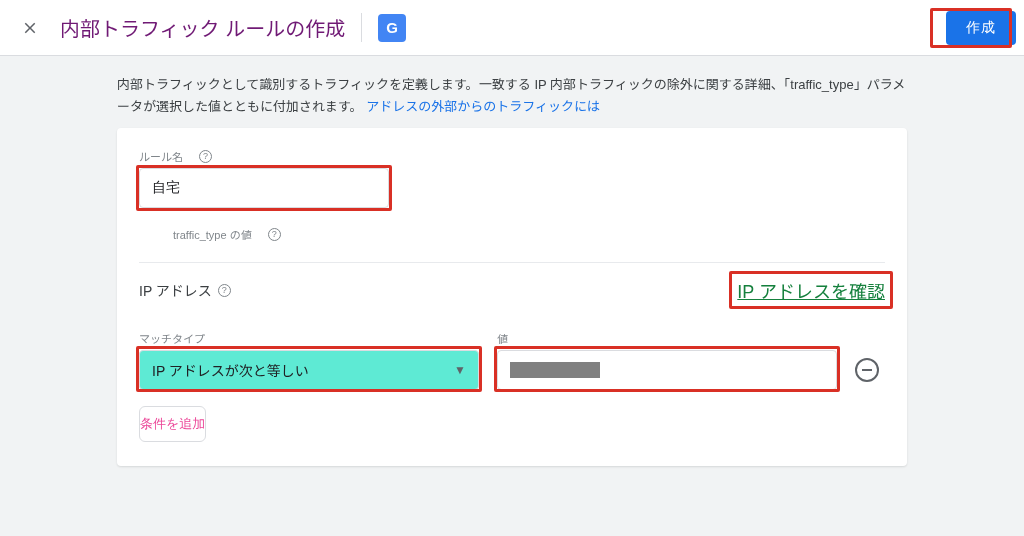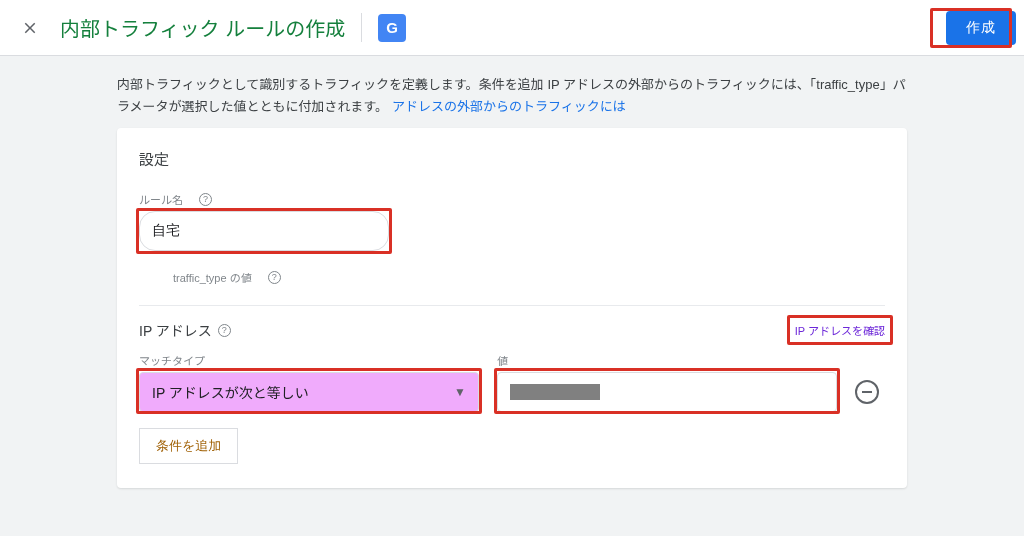--- a/index.html
+++ b/index.html
@@ -23,21 +23,21 @@
     .close-btn {
       width: 28px; height: 28px;
       display: flex; align-items: center; justify-content: center;
       cursor: pointer;
       color: #5f6368;
       margin-right: 16px;
     }
     .page-title {
       font-size: 20px;
       font-weight: 400;
-      color: #15803d;
+      color: #701a75;
       padding-right: 16px;
       border-right: 1px solid #dadce0;
     }
     .tag-block {
       display: flex;
       align-items: center;
       gap: 10px;
       padding-left: 16px;
     }
     .tag-icon {
@@ -110,21 +110,21 @@
       border: 1px solid #80868b;
       border-radius: 50%;
       display: inline-flex; align-items: center; justify-content: center;
       font-size: 9px;
       color: #80868b;
     }
     .text-input {
       width: 250px;
       height: 40px;
       border: 1px solid #dadce0;
-      border-radius: 16px;
+      border-radius: 4px;
       padding: 0 12px;
       font-size: 14px;
       color: #202124;
       outline: none;
       background: #fff;
     }
     .rule-name-wrap { position: relative; margin-bottom: 18px; display: inline-block;}
     .rule-name-hl {
       position: absolute;
       left: -3px; top: -3px;
@@ -132,33 +132,34 @@
       border: 3px solid #d93025;
       border-radius: 2px;
       pointer-events: none;
     }
     .traffic-type-wrap { margin-bottom: 18px; margin-left: 34px; }
     .divider { border-top: 1px solid #e8eaed; margin: 20px 0 14px; }
     .ip-header {
       display: flex;
       align-items: center;
       justify-content: space-between;
-      margin-bottom: 12px;
+      margin-bottom: 27px;
     }
     .ip-title {
       font-size: 14px;
       color: #3c4043;
       display: flex;
       align-items: center;
       gap: 6px;
     }
     .ip-link-wrap { position: relative; }
     .ip-link {
-      font-size: 11px;
-      color: #6d28d9;
+      font-size: 18px;
+      color: #15803d;
+      text-decoration: underline;
       cursor: pointer;
     }
     .ip-link-hl {
       position: absolute;
       left: -8px; top: -6px; right: -8px; bottom: -6px;
       border: 3px solid #d93025;
       border-radius: 2px;
       pointer-events: none;
     }
     .conditions-row {
@@ -172,21 +173,21 @@
       height: 40px;
       border: 1px solid #dadce0;
       border-radius: 4px;
       padding: 0 12px;
       font-size: 14px;
       color: #202124;
       display: flex;
       align-items: center;
       justify-content: space-between;
       cursor: pointer;
-      background: #f0abfc;
+      background: #5eead4;
     }
     .value-input {
       width: 340px;
       height: 40px;
       border: 1px solid #dadce0;
       border-radius: 4px;
       padding: 0 12px;
       font-size: 14px;
       background: #fff;
       display: flex;
@@ -210,24 +211,24 @@
       display: flex; align-items: center; justify-content: center;
       color: #5f6368;
       cursor: pointer;
       margin-bottom: 8px;
     }
     .remove-btn span { width: 10px; height: 2px; background: #5f6368; }
     .add-cond-btn {
       margin-top: 16px;
       border: 1px solid #dadce0;
       background: #fff;
-      color: #a16207;
-      padding: 8px 16px;
+      color: #ec4899;
+      padding: 8px 0;
       font-size: 13px;
-      border-radius: 0;
+      border-radius: 6px;
       cursor: pointer;
     }
     .chevron { font-size: 12px; color: #5f6368; }
   </style>
 </head>
 <body>
 
 <div class="header">
   <div class="close-btn">
     <svg width="18" height="18" viewBox="0 0 24 24">
@@ -238,26 +239,25 @@
   <div class="tag-block">
     <div class="tag-icon">
         <span>G</span>
       </div>
   </div>
   <button class="create-btn">作成</button>
   <div class="create-hl"></div>
 </div>
 
 <div class="body-desc">
-  <span>内部トラフィックとして識別するトラフィックを定義します。条件を追加 IP アドレスの外部からのトラフィックには、「traffic_type」パラメータが選択した値とともに付加されます。</span>
+  <span>内部トラフィックとして識別するトラフィックを定義します。一致する IP 内部トラフィックの除外に関する詳細、「traffic_type」パラメータが選択した値とともに付加されます。</span>
   <a href="#">アドレスの外部からのトラフィックには</a>
 </div>
 
 <div class="card">
-  <div class="card-title">設定</div>
 
   <div class="field-label">
     <span>ルール名</span>
     <span class="help-icon">?</span>
   </div>
   <div class="rule-name-wrap">
     <input class="text-input" value="自宅" style="">
     <div class="rule-name-hl"></div>
   </div>
 

